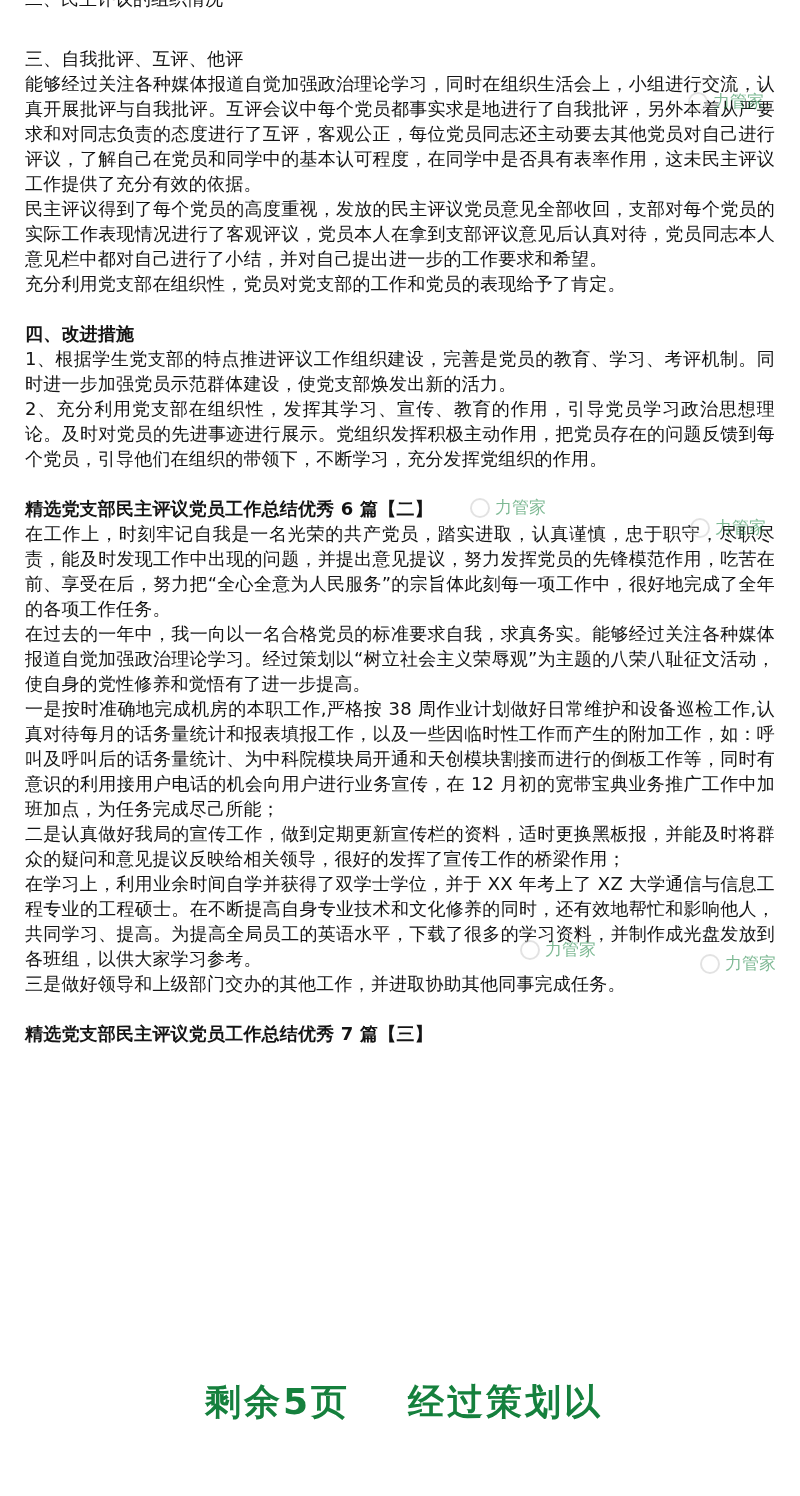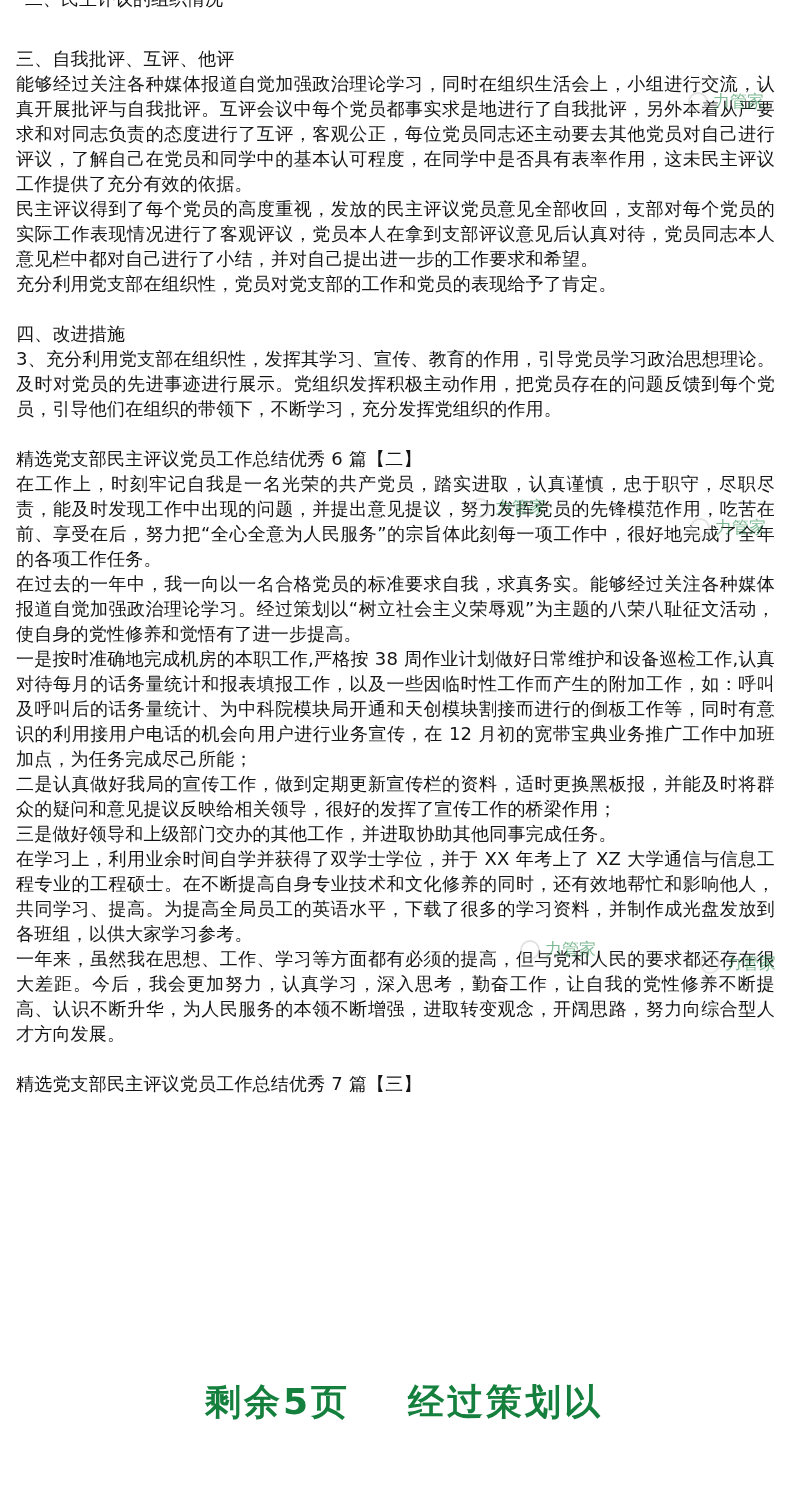--- a/index.html
+++ b/index.html
@@ -22,32 +22,33 @@
     padding: 0 25px;
   }
   .clip-strip span {
     display: block;
     transform: translateY(-14px);
     font-size: 18px;
     line-height: 25px;
     white-space: nowrap;
   }
   .content {
-    padding: 34px 25px 0 16px;
+    padding: 34px 25px 0 25px;
   }
   .content p {
     margin: 0;
     font-size: 18px;
     line-height: 25px;
     text-align: justify;
     letter-spacing: 0.2px;
     word-break: break-all;
   }
   .pre-gap {
     margin-top: 25px !important;
+    font-weight: bold;
   }
   .doc-footer {
     position: absolute;
     top: 1378px;
     left: 4px;
     width: 100%;
     display: flex;
     justify-content: center;
     align-items: center;
     gap: 58px;
@@ -104,29 +105,29 @@
     <span class="wm-dot"></span>
     <span>力管家</span>
   </div>
 
   <div class="content">
     <p>三、自我批评、互评、他评</p>
     <p>能够经过关注各种媒体报道自觉加强政治理论学习，同时在组织生活会上，小组进行交流，认真开展批评与自我批评。互评会议中每个党员都事实求是地进行了自我批评，另外本着从严要求和对同志负责的态度进行了互评，客观公正，每位党员同志还主动要去其他党员对自己进行评议，了解自己在党员和同学中的基本认可程度，在同学中是否具有表率作用，这未民主评议工作提供了充分有效的依据。</p>
     <p>民主评议得到了每个党员的高度重视，发放的民主评议党员意见全部收回，支部对每个党员的实际工作表现情况进行了客观评议，党员本人在拿到支部评议意见后认真对待，党员同志本人意见栏中都对自己进行了小结，并对自己提出进一步的工作要求和希望。</p>
     <p>充分利用党支部在组织性，党员对党支部的工作和党员的表现给予了肯定。</p>
     <p class="pre-gap">四、改进措施</p>
-    <p>3、充分利用党支部在组织性，发挥其学习、宣传、教育的作用，引导党员学习政治思想理论。及时对党员的先进事迹进行展示。党组织发挥积极主动作用，把党员存在的问题反馈到每个党员，引导他们在组织的带领下，不断学习，充分发挥党组织的作用。</p>
+    <p>1、根据学生党支部的特点推进评议工作组织建设，完善是党员的教育、学习、考评机制。同时进一步加强党员示范群体建设，使党支部焕发出新的活力。</p>
+    <p>2、充分利用党支部在组织性，发挥其学习、宣传、教育的作用，引导党员学习政治思想理论。及时对党员的先进事迹进行展示。党组织发挥积极主动作用，把党员存在的问题反馈到每个党员，引导他们在组织的带领下，不断学习，充分发挥党组织的作用。</p>
     <p class="pre-gap">精选党支部民主评议党员工作总结优秀 6 篇【二】</p>
     <p>在工作上，时刻牢记自我是一名光荣的共产党员，踏实进取，认真谨慎，忠于职守，尽职尽责，能及时发现工作中出现的问题，并提出意见提议，努力发挥党员的先锋模范作用，吃苦在前、享受在后，努力把“全心全意为人民服务”的宗旨体此刻每一项工作中，很好地完成了全年的各项工作任务。</p>
     <p>在过去的一年中，我一向以一名合格党员的标准要求自我，求真务实。能够经过关注各种媒体报道自觉加强政治理论学习。经过策划以“树立社会主义荣辱观”为主题的八荣八耻征文活动，使自身的党性修养和觉悟有了进一步提高。</p>
     <p>一是按时准确地完成机房的本职工作,严格按 38 周作业计划做好日常维护和设备巡检工作,认真对待每月的话务量统计和报表填报工作，以及一些因临时性工作而产生的附加工作，如：呼叫及呼叫后的话务量统计、为中科院模块局开通和天创模块割接而进行的倒板工作等，同时有意识的利用接用户电话的机会向用户进行业务宣传，在 12 月初的宽带宝典业务推广工作中加班加点，为任务完成尽己所能；</p>
     <p>二是认真做好我局的宣传工作，做到定期更新宣传栏的资料，适时更换黑板报，并能及时将群众的疑问和意见提议反映给相关领导，很好的发挥了宣传工作的桥梁作用；</p>
+    <p>在学习上，利用业余时间自学并获得了双学士学位，并于 XX 年考上了 XZ 大学通信与信息工程专业的工程硕士。在不断提高自身专业技术和文化修养的同时，还有效地帮忙和影响他人，共同学习、提高。为提高全局员工的英语水平，下载了很多的学习资料，并制作成光盘发放到各班组，以供大家学习参考。</p>
     <p>三是做好领导和上级部门交办的其他工作，并进取协助其他同事完成任务。</p>
-    <p>在学习上，利用业余时间自学并获得了双学士学位，并于 XX 年考上了 XZ 大学通信与信息工程专业的工程硕士。在不断提高自身专业技术和文化修养的同时，还有效地帮忙和影响他人，共同学习、提高。为提高全局员工的英语水平，下载了很多的学习资料，并制作成光盘发放到各班组，以供大家学习参考。</p>
-    <p>一年来，虽然我在思想、工作、学习等方面都有必须的提高，但与党和人民的要求都还存在很大差距。今后，我会更加努力，认真学习，深入思考，勤奋工作，让自我的党性修养不断提高、认识不断升华，为人民服务的本领不断增强，进取转变观念，开阔思路，努力向综合型人才方向发展。</p>
     <p class="pre-gap">精选党支部民主评议党员工作总结优秀 7 篇【三】</p>
   </div>
 
   <div class="doc-footer">
     <span>剩余5页</span>
     <span>经过策划以</span>
   </div>
 
 </div>
 

